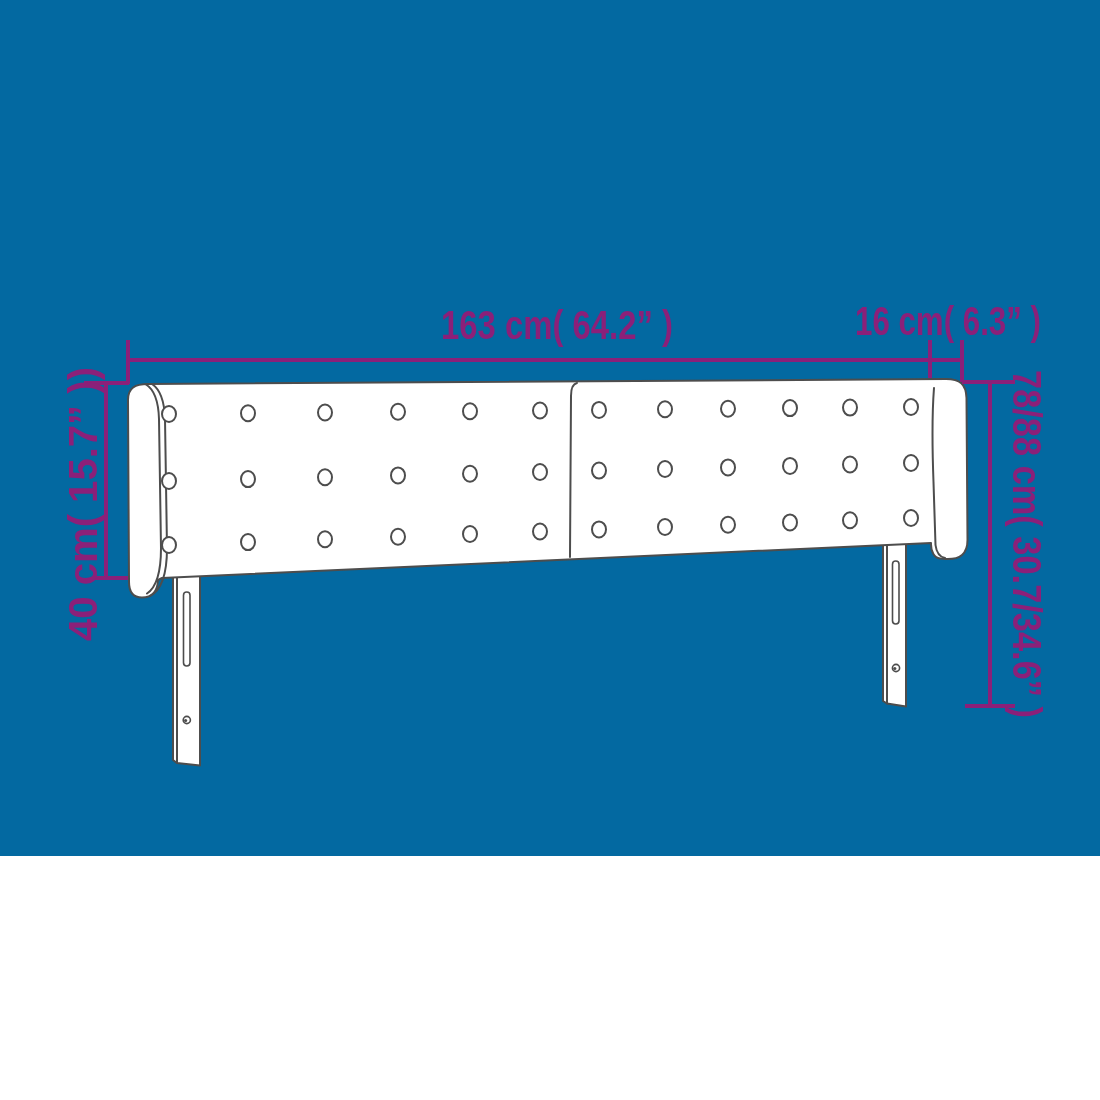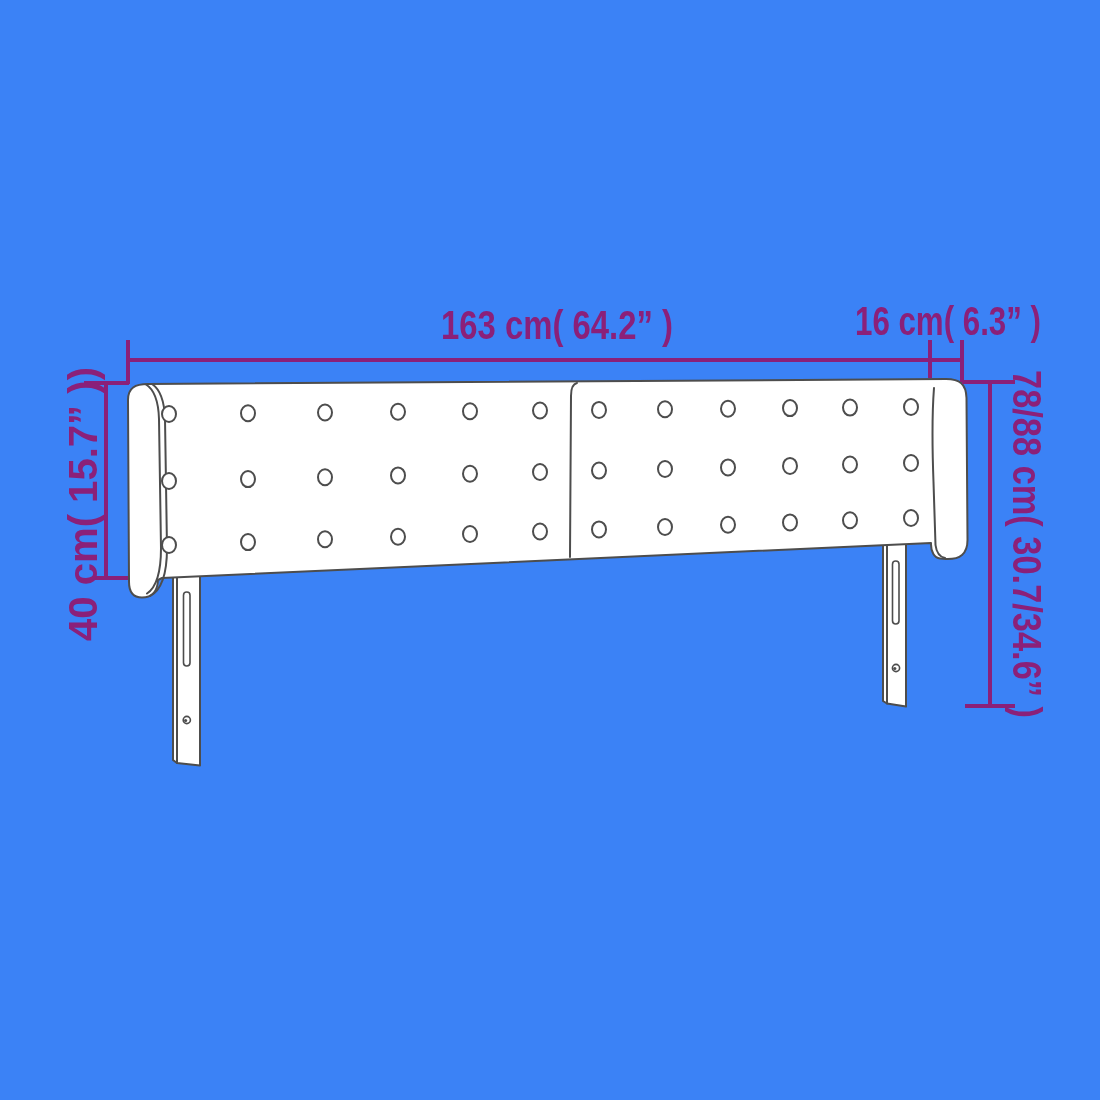--- a/index.html
+++ b/index.html
@@ -6,22 +6,22 @@
     margin: 0;
     padding: 0;
     background: #ffffff;
     width: 1100px;
     height: 1100px;
     font-family: "Liberation Sans", sans-serif;
   }
   #stage {
     position: relative;
     width: 1100px;
-    height: 1100px;
-    background: #3b82f6;
+    height: 856px;
+    background: #0369a1;
     overflow: hidden;
   }
   svg { display: block; }
   .dim-line {
     stroke: #8b2079;
     stroke-width: 4;
     fill: none;
     stroke-linecap: square;
   }
   .dim-text {

